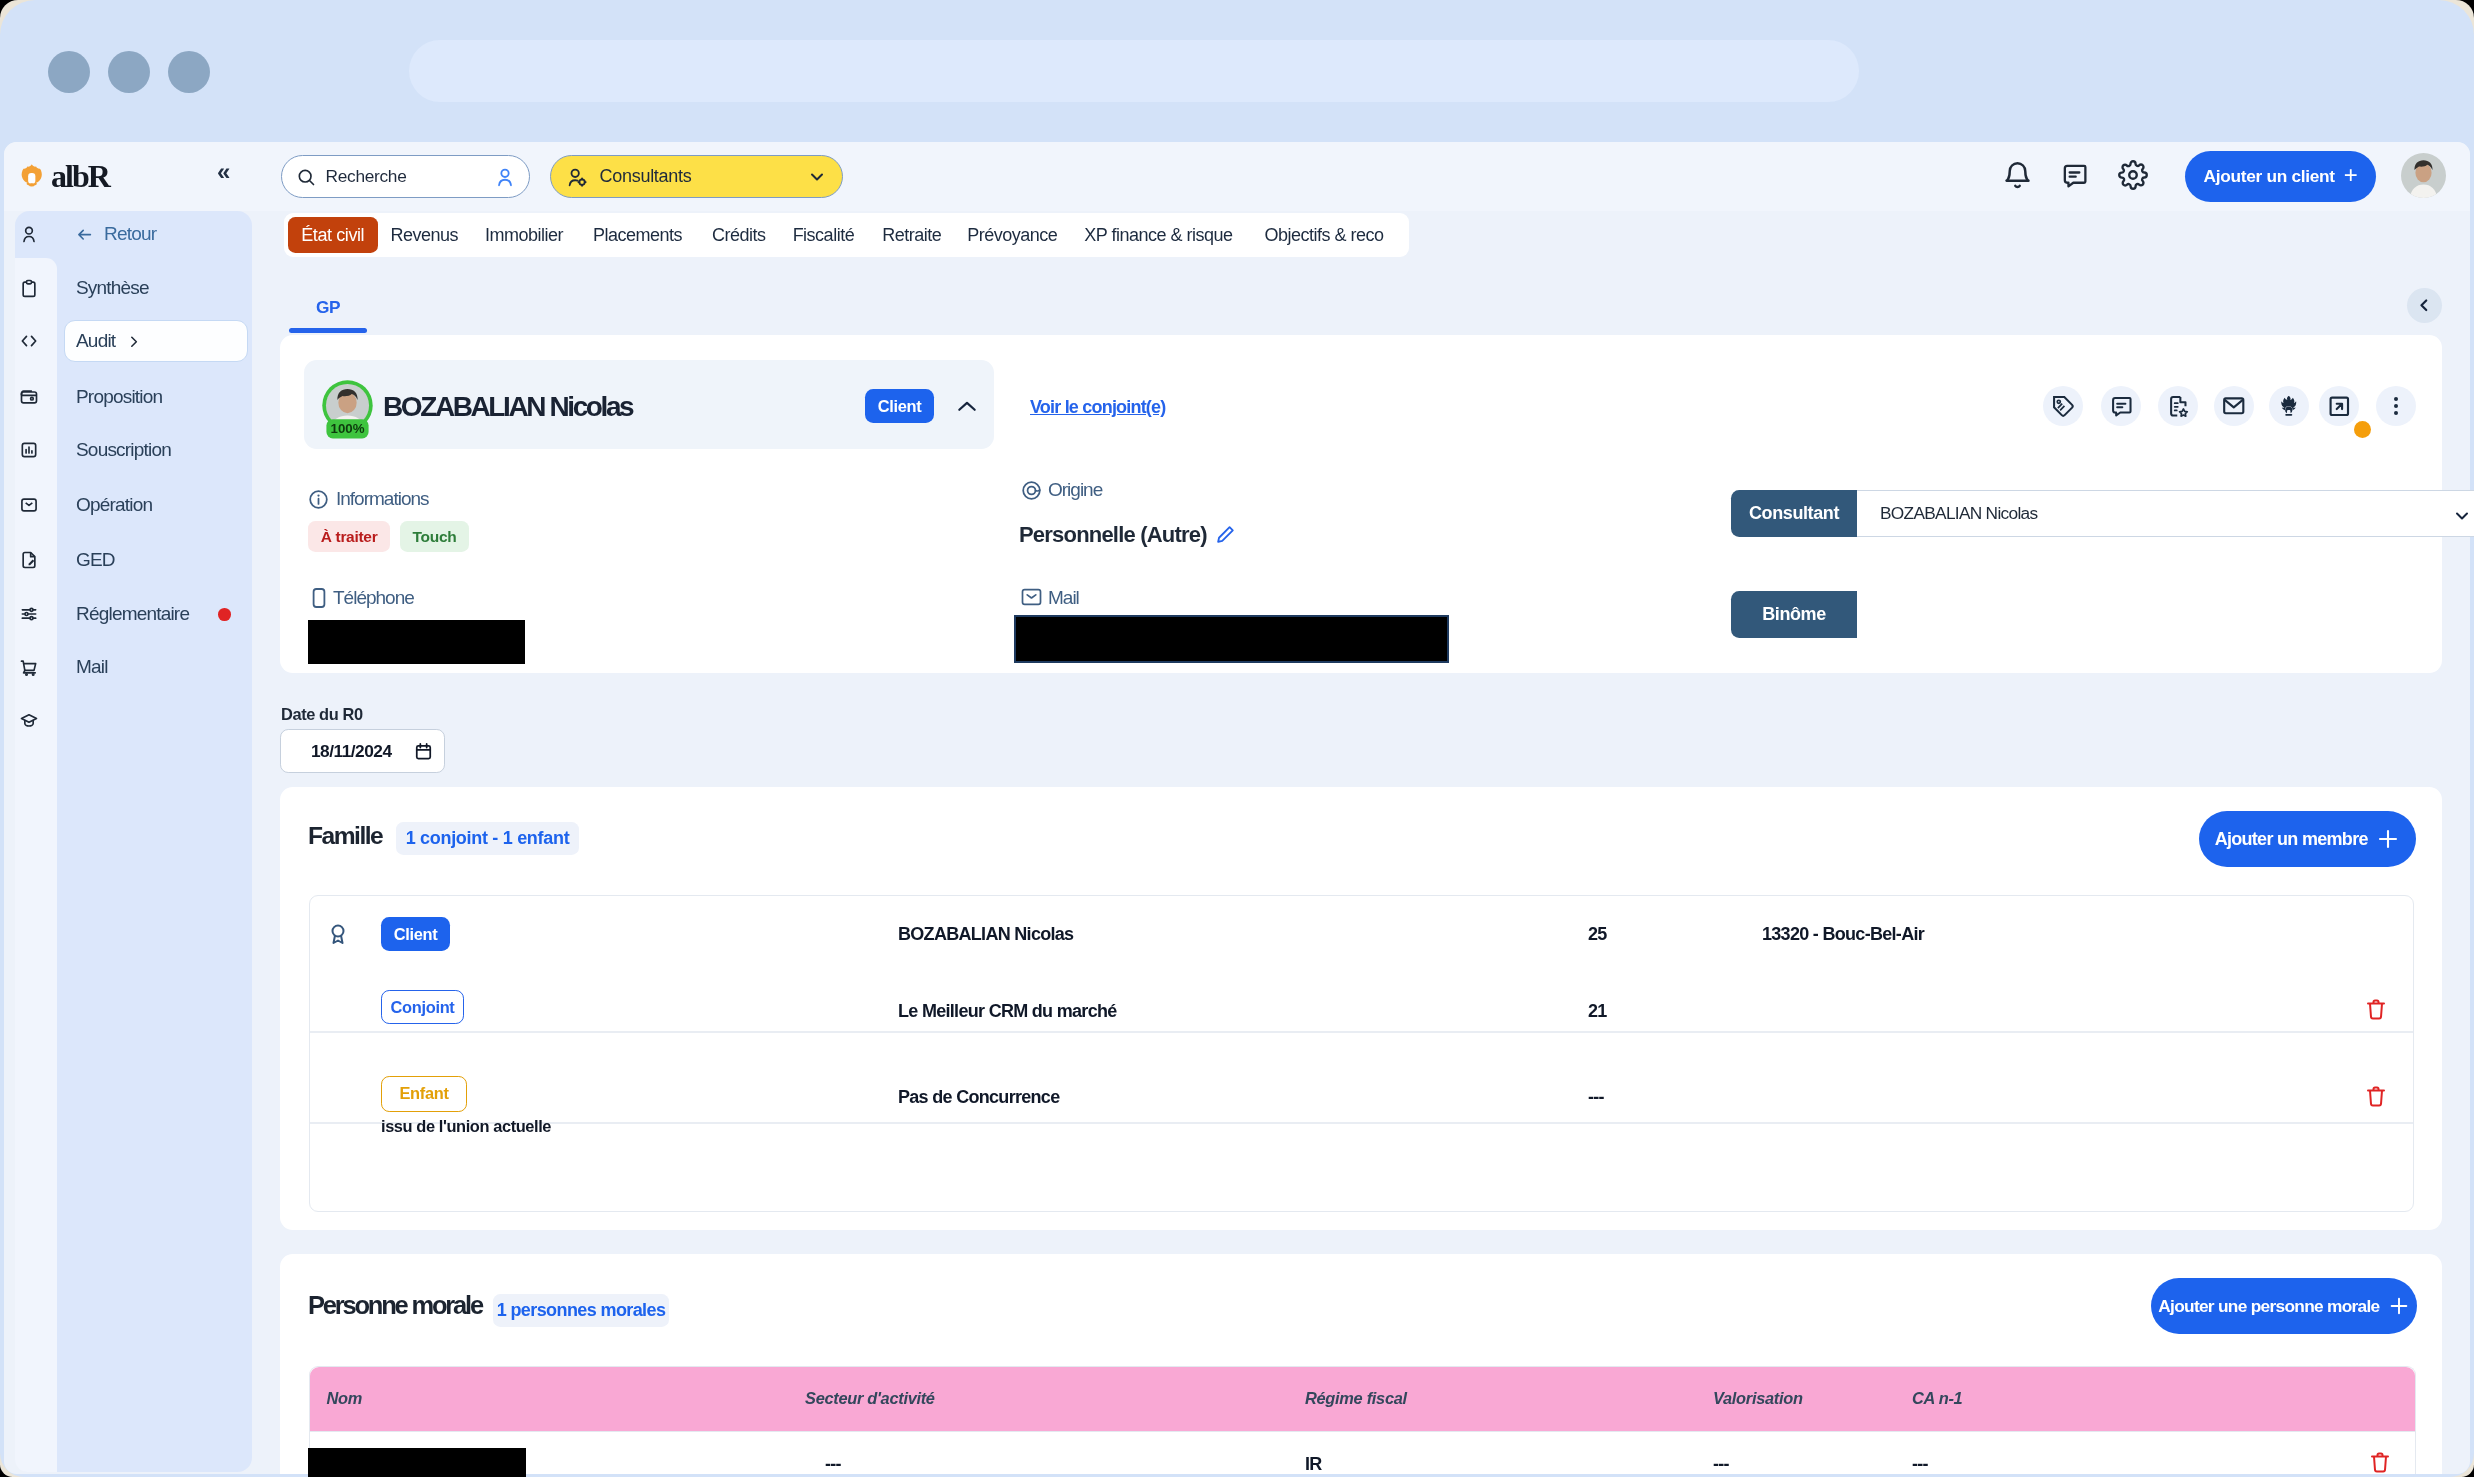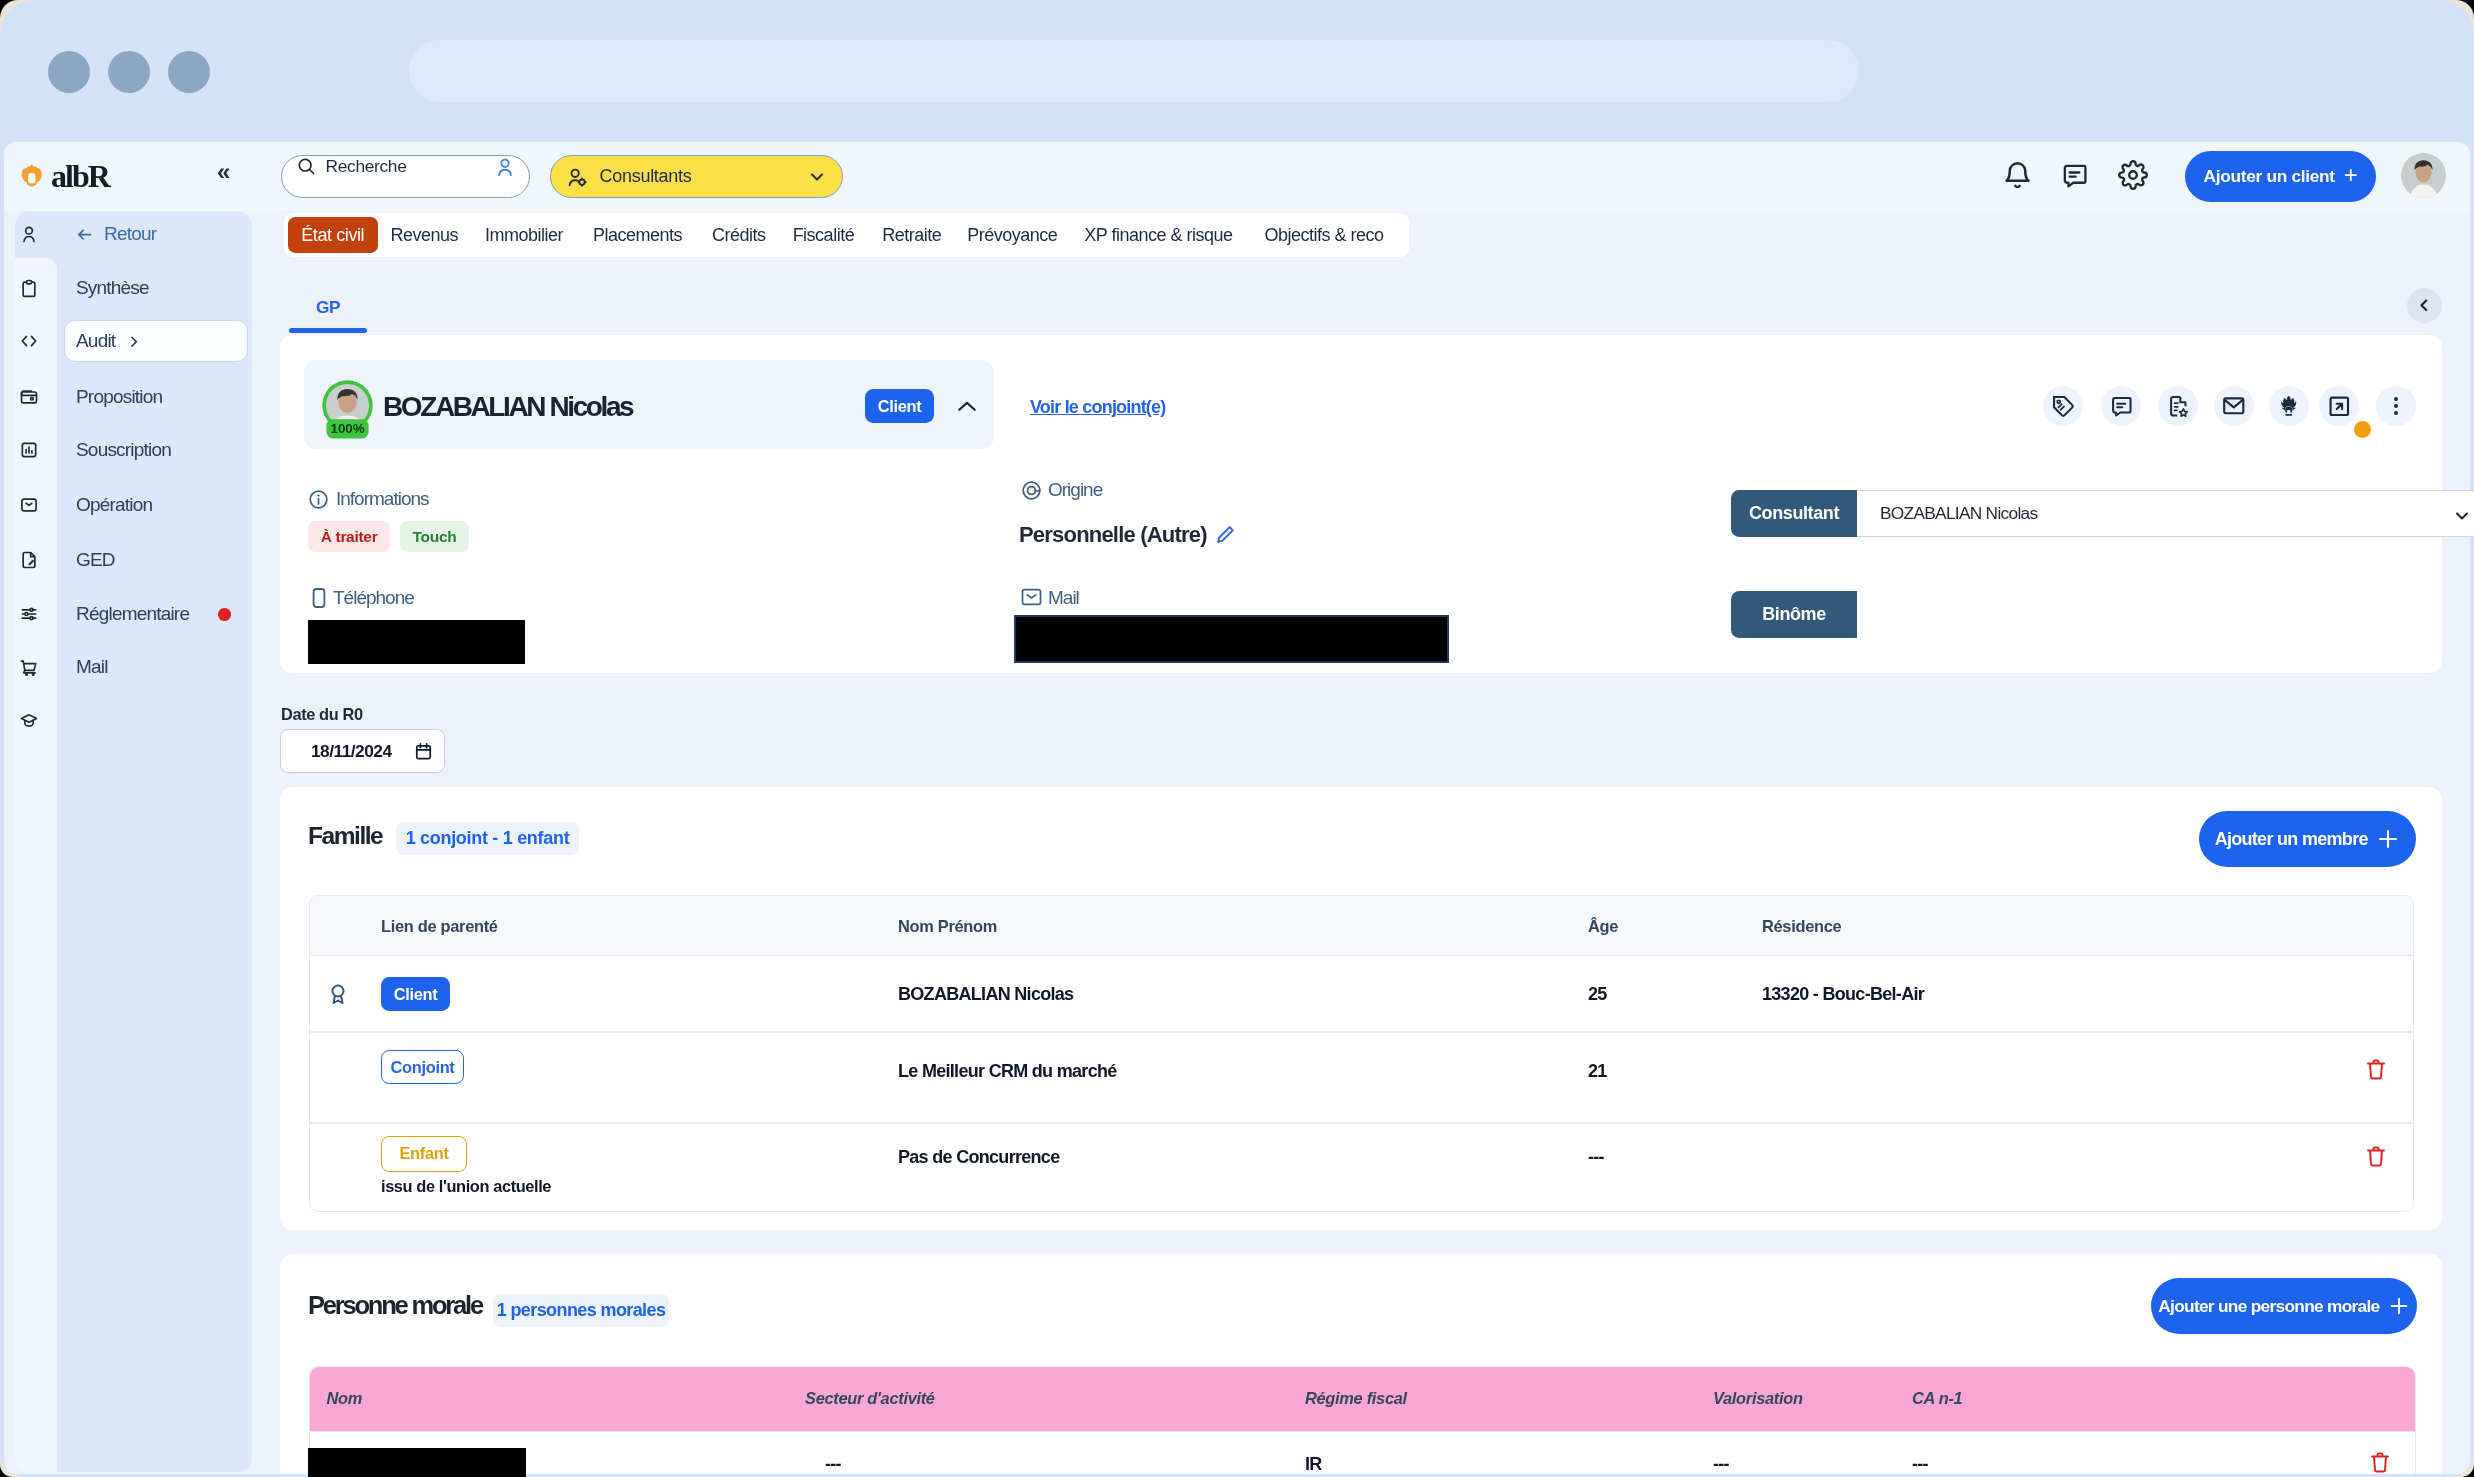--- a/index.html
+++ b/index.html
@@ -9,21 +9,21 @@
   .cream { position:absolute; inset:0; border-radius:18px 18px 12.7px 12.7px; background:#ebe5d8; }
   .frame { position:absolute; inset:0; border-radius:35px 35px 24px 24px; background:#d3e2f8; overflow:hidden; }
   .dot { position:absolute; width:42px; height:42px; border-radius:50%; background:#8ca7c3; top:51px; }
   .chromepill { position:absolute; left:409px; top:40px; width:1450px; height:62px; border-radius:31px; background:#dde9fc; }
   .win { position:absolute; left:3.6px; top:142px; width:2466px; height:1332px; background:#edf2fa; border-radius:12.7px; }
   .winhead { position:absolute; left:3.6px; top:142px; width:2466px; height:69px; background:#f1f5fc; border-radius:12.7px 12.7px 0 0; }
 
   
   .logo { position:absolute; left:51px; top:158px; font-family:"Liberation Serif", serif; font-weight:700; font-size:32px; color:#151a24; letter-spacing:-2px; }
   .collapse { position:absolute; left:217px; top:158px; font-size:24px; color:#233044; font-weight:600; }
-  .searchbox { position:absolute; left:281px; top:155px; width:249px; height:43px; background:#fff; border:1.8px solid #7e9cc4; border-radius:22px; display:flex; }
+  .searchbox { position:absolute; left:281px; top:155px; width:249px; height:43px; background:#fff; border:1.8px solid #7e9cc4; border-radius:22px; display:flex; align-items:center; }
   .consultbox { position:absolute; left:550px; top:155px; width:293px; height:43px; background:#fde047; border:1.8px solid #7e9cc4; border-radius:22px; display:flex; align-items:center; }
   .inptxt { font-size:18px; color:#1e293b; letter-spacing:-0.3px; }
   .addbtn { position:absolute; left:2185px; top:151px; width:191px; height:51px; border-radius:25.5px; background:#1d63ed; color:#fff; display:flex; align-items:center; justify-content:center; font-size:17.3px; font-weight:700; letter-spacing:-0.3px; }
 
   
   .panel { position:absolute; left:14.6px; top:211px; width:237px; height:1261px; background:#dce7fb; border-radius:14.6px; }
   .strip { position:absolute; left:14.6px; top:258px; width:42px; height:1214px; background:#f1f5fd; border-radius:0 11px 0 12.7px; }
   .mitem { position:absolute; left:76px; font-size:19px; font-weight:500; letter-spacing:-0.8px; color:#2a4059; }
   .micon { position:absolute; left:19px; width:20px; height:20px; }
   .auditbox { position:absolute; left:64px; top:320px; width:184px; height:42px; background:#fdfeff; border:1.8px solid #c5d9f4; border-radius:11px; }
@@ -361,26 +361,20 @@
   </div>
 
   <div class="card" style="left:280px;top:787px;width:2162px;height:443px;"></div>
   <div class="abs bigtitle" style="left:308px;top:822px;">Famille</div>
   <div class="bluepill" style="left:396px;top:822px;height:33px;width:183px;font-size:18px;letter-spacing:-0.3px;">1 conjoint - 1 enfant</div>
   <div class="actbtn" style="left:2199px;top:811px;width:217px;height:56px;border-radius:28px;">Ajouter un membre&nbsp;&nbsp;<svg width="24" height="24" viewBox="0 0 24 24" fill="none" stroke="#fff" stroke-width="2.1" stroke-linecap="round">
         <path d="M12 4v16M4 12h16"></path>
       </svg></div>
 
   <div class="tblwrap" style="left:309px;top:895px;width:2105px;height:317px;">
-    <div style="height:60px;background:#f6f8fc;border-bottom:1.8px solid #e4e9f0;border-radius:9px 9px 0 0;position:relative;">
-      <div class="abs th" style="left:71px;top:21px;">Lien de parenté</div>
-      <div class="abs th" style="left:588px;top:21px;">Nom Prénom</div>
-      <div class="abs th" style="left:1278px;top:21px;">Âge</div>
-      <div class="abs th" style="left:1452px;top:21px;">Résidence</div>
-    </div>
     <div style="height:75px;position:relative;">
       <svg class="abs" style="left:16.4px;top:25.5px;" width="24" height="24" viewBox="0 0 24 24" fill="none" stroke="#35567c" stroke-width="2">
           <circle cx="12" cy="9" r="5.5"></circle>
           <path d="M9 13.5L7.5 21l4.5-2.5L16.5 21 15 13.5" stroke-linejoin="round"></path>
         </svg>
       <div class="clientpill" style="left:71px;top:21px;width:69px;height:34px;position:absolute;">Client</div>
       <div class="abs td" style="left:588px;top:28px;">BOZABALIAN Nicolas</div>
       <div class="abs td" style="left:1278px;top:28px;">25</div>
       <div class="abs td" style="left:1452px;top:28px;">13320 - Bouc-Bel-Air</div>
     </div>

